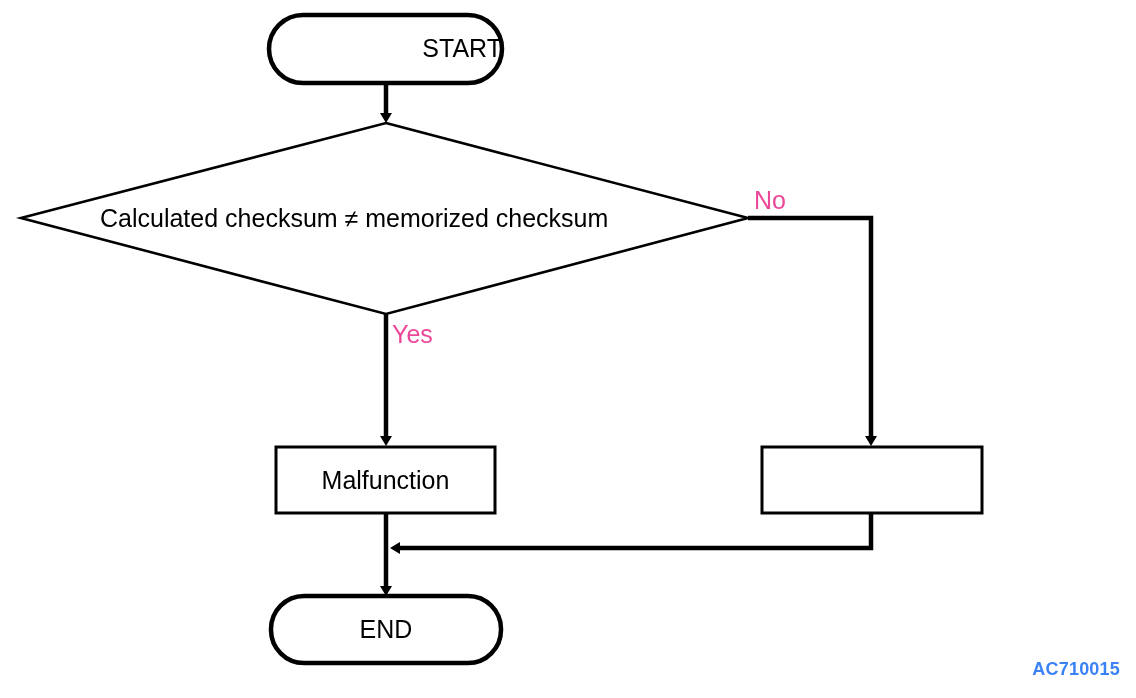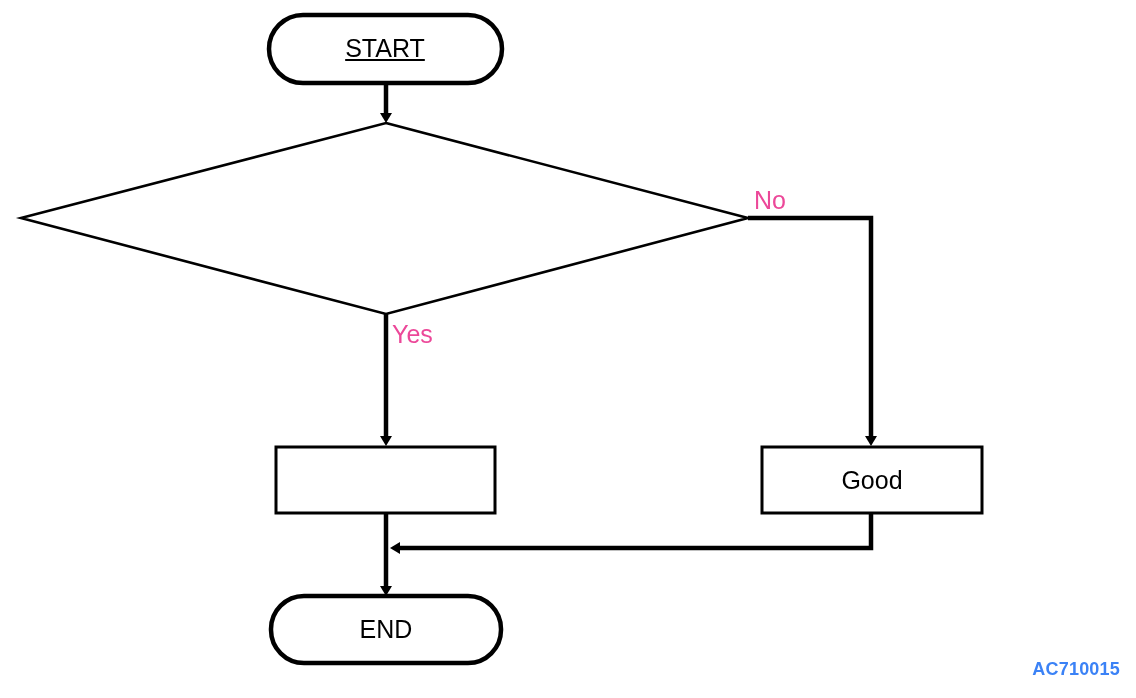--- a/index.html
+++ b/index.html
@@ -80,27 +80,28 @@
 
     <rect x="762" y="447" width="220" height="66" fill="#ffffff" stroke="#000000" stroke-width="3"></rect>
 
     <path d="M871,513 L871,548 L397,548" fill="none" stroke="#000000" stroke-width="4.5" marker-end="url(#arrowLeft)"></path>
 
     <line x1="386" y1="513" x2="386" y2="589" stroke="#000000" stroke-width="4.5" marker-end="url(#arrowDown)"></line>
 
     <rect x="271" y="596" width="230" height="67" rx="33" ry="33" fill="#ffffff" stroke="#000000" stroke-width="4.5"></rect>
   </svg>
 
-  <div class="node-label" style="left:268px; top:36px; width:234px; text-align:center;text-decoration:underline;">START</div>
+  <div class="node-label" style="left:268px; top:36px; width:234px; text-align:right;">START</div>
 
+  <div class="node-label" style="left:100px; top:206px; width:580px; text-align:left;">Calculated checksum ≠ memorized checksum</div>
 
   <div class="branch-label" style="left:754px; top:188px;">No</div>
 
   <div class="branch-label" style="left:392px; top:322px;">Yes</div>
 
+  <div class="node-label" style="left:276px; top:468px; width:219px; text-align:center;">Malfunction</div>
 
-  <div class="node-label" style="left:762px; top:468px; width:220px; text-align:center;">Good</div>
 
   <div class="node-label" style="left:271px; top:617px; width:230px; text-align:center;">END</div>
 
   <div class="diagram-code">AC710015</div>
 
 </div>
 
 </body></html>

